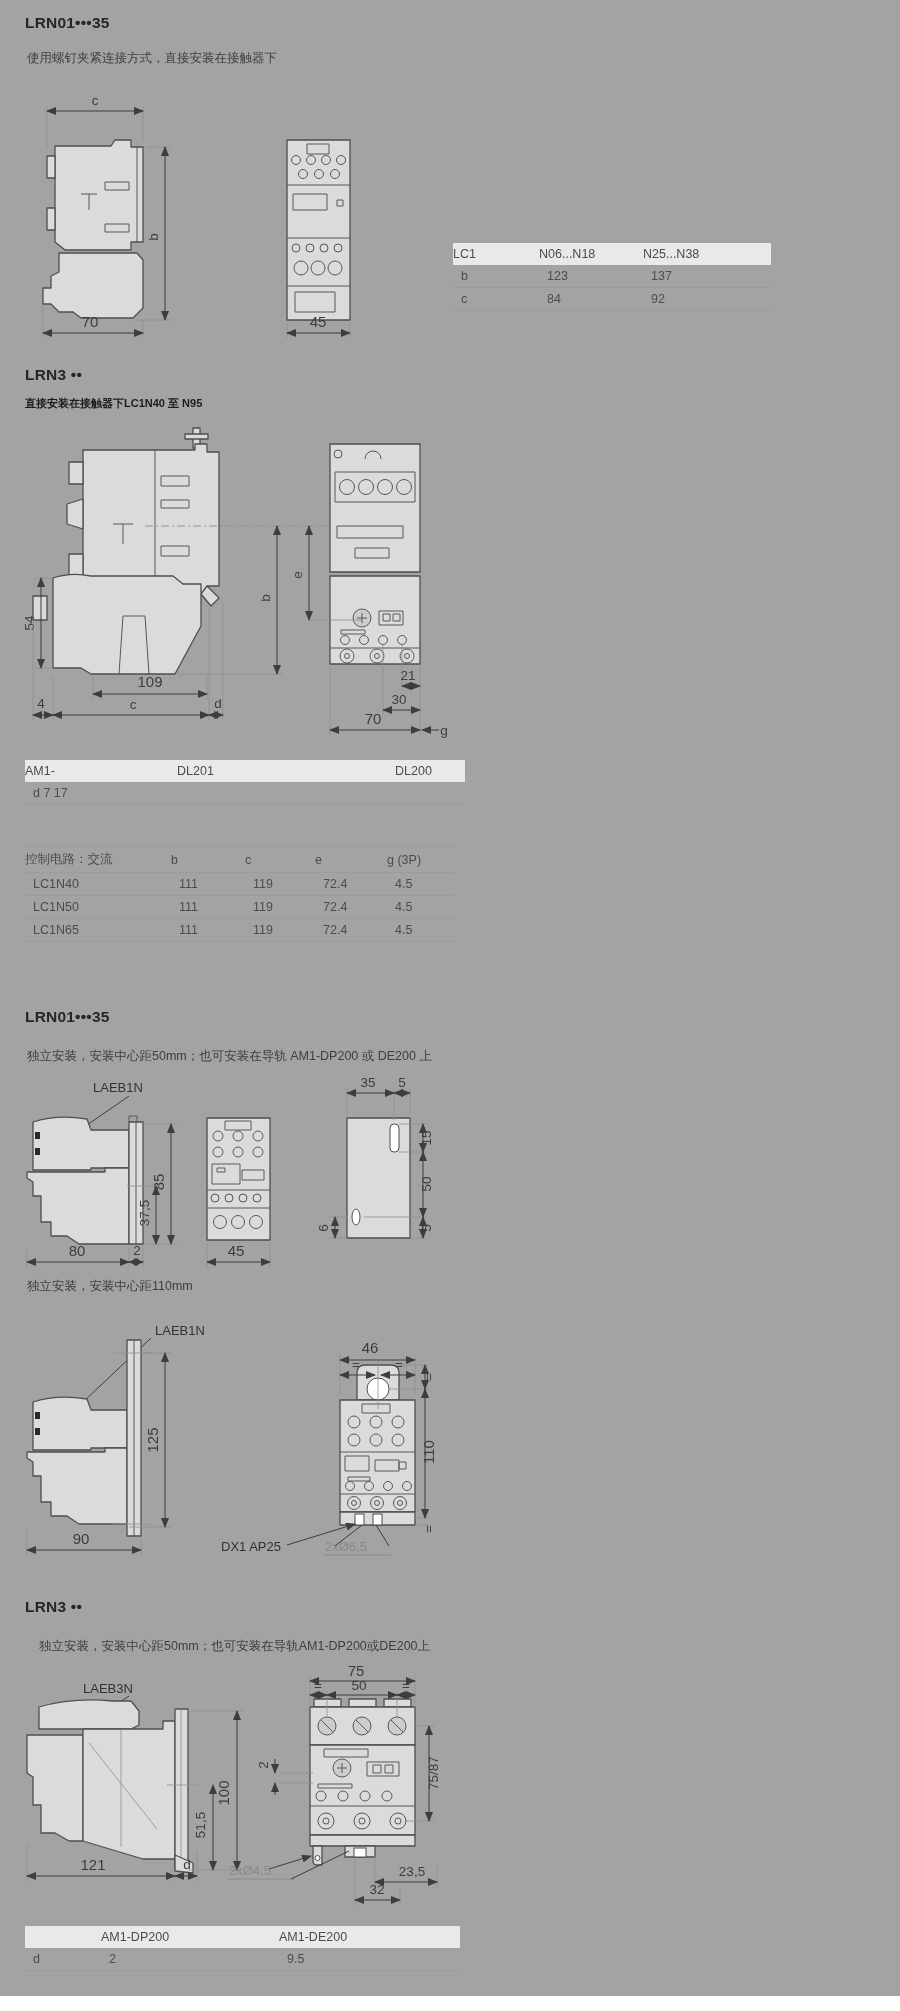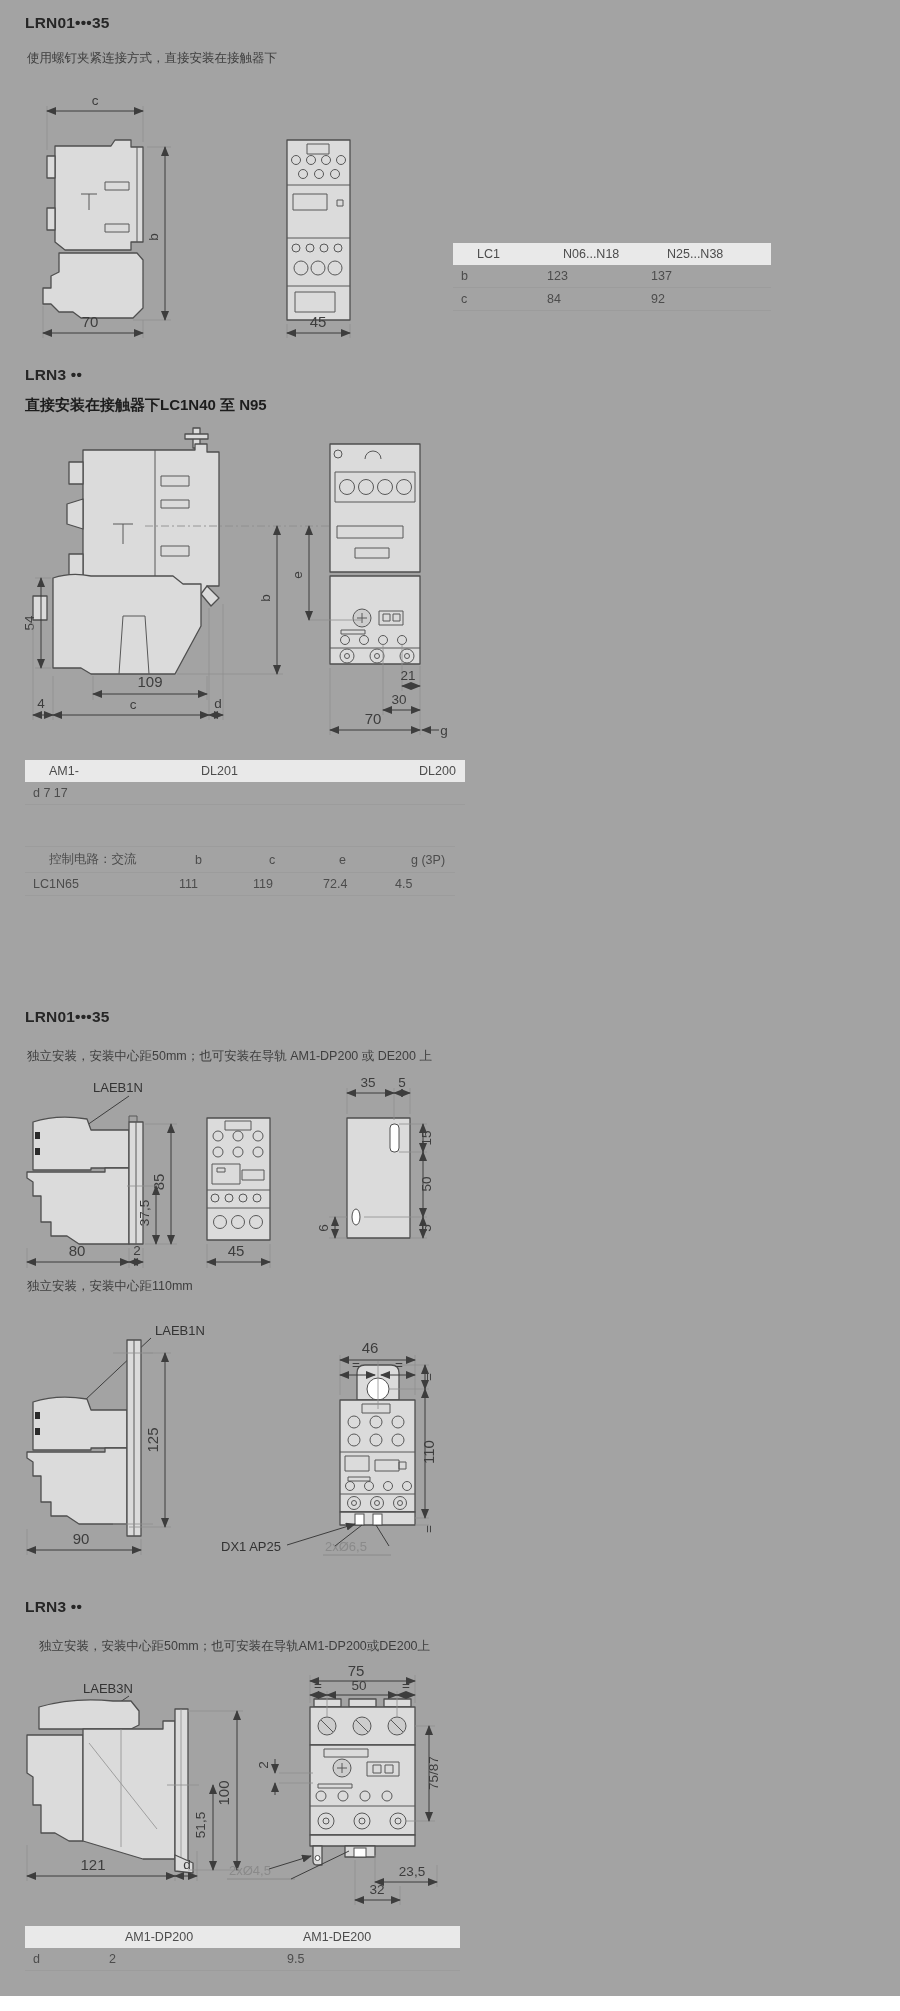--- a/index.html
+++ b/index.html
@@ -1,23 +1,23 @@
 <!DOCTYPE html>
 <html><head>
 <meta charset="utf-8">
 <style>
   html,body{margin:0;padding:0;background:#fff}
   .page{position:relative;width:900px;height:1996px;background:#a3a3a3;
         font-family:"Liberation Sans","DejaVu Sans",sans-serif;overflow:hidden}
   .abs{position:absolute}
   h2.sec{font-size:15.5px;font-weight:bold;color:#262626;margin:0;letter-spacing:.2px}
   p.desc{font-size:12.5px;color:#3e3e3e;margin:2px}
-  h3.bighead{font-size:15px;font-weight:bold;color:#1c1c1c;margin:0}
+  h3.bighead{font-size:11px;font-weight:bold;color:#1c1c1c;margin:0}
   table.tbl{border-collapse:collapse;table-layout:fixed;font-size:12.5px;color:#4c4c4c;position:absolute}
-  .tbl th{font-weight:normal;text-align:left;padding:4px 24px;background:#e9e9e9;overflow:hidden;white-space:nowrap}
+  .tbl th{font-weight:normal;text-align:left;padding:4px 0;background:#e9e9e9;overflow:hidden;white-space:nowrap}
   .tbl td{padding:4px 8px;border-bottom:1px solid #9c9c9c;overflow:hidden;white-space:nowrap}
   .tbl.linehead{border-top:1px solid #9c9c9c}
   .tbl.linehead th{background:none;border-bottom:1px solid #9c9c9c}
   svg{position:absolute;overflow:visible}
   svg .body{fill:#dbdbdb;stroke:#4f4f4f;stroke-width:1.3;stroke-linejoin:round}
   svg .det{fill:none;stroke:#585858;stroke-width:1}
   svg .screw{fill:#cdcdcd;stroke:#585858;stroke-width:1}
   svg .blk{fill:#2a2a2a;stroke:none}
   svg .wht{fill:#ffffff;stroke:#4f4f4f;stroke-width:1}
   svg .thin{fill:none;stroke:#8f8f8f;stroke-width:.8}
@@ -223,20 +223,34 @@
     <thead>
         <tr>
       <th>控制电路：交流</th>
       <th>b</th>
       <th>c</th>
       <th>e</th>
       <th>g (3P)</th>
     </tr>
       </thead>
     <tbody>
+      <tr>
+        <td>LC1N40</td>
+        <td>111</td>
+        <td>119</td>
+        <td>72.4</td>
+        <td>4.5</td>
+      </tr>
+      <tr>
+        <td>LC1N50</td>
+        <td>111</td>
+        <td>119</td>
+        <td>72.4</td>
+        <td>4.5</td>
+      </tr>
       <tr>
         <td>LC1N65</td>
         <td>111</td>
         <td>119</td>
         <td>72.4</td>
         <td>4.5</td>
       </tr>
     </tbody>
   </table>
 

